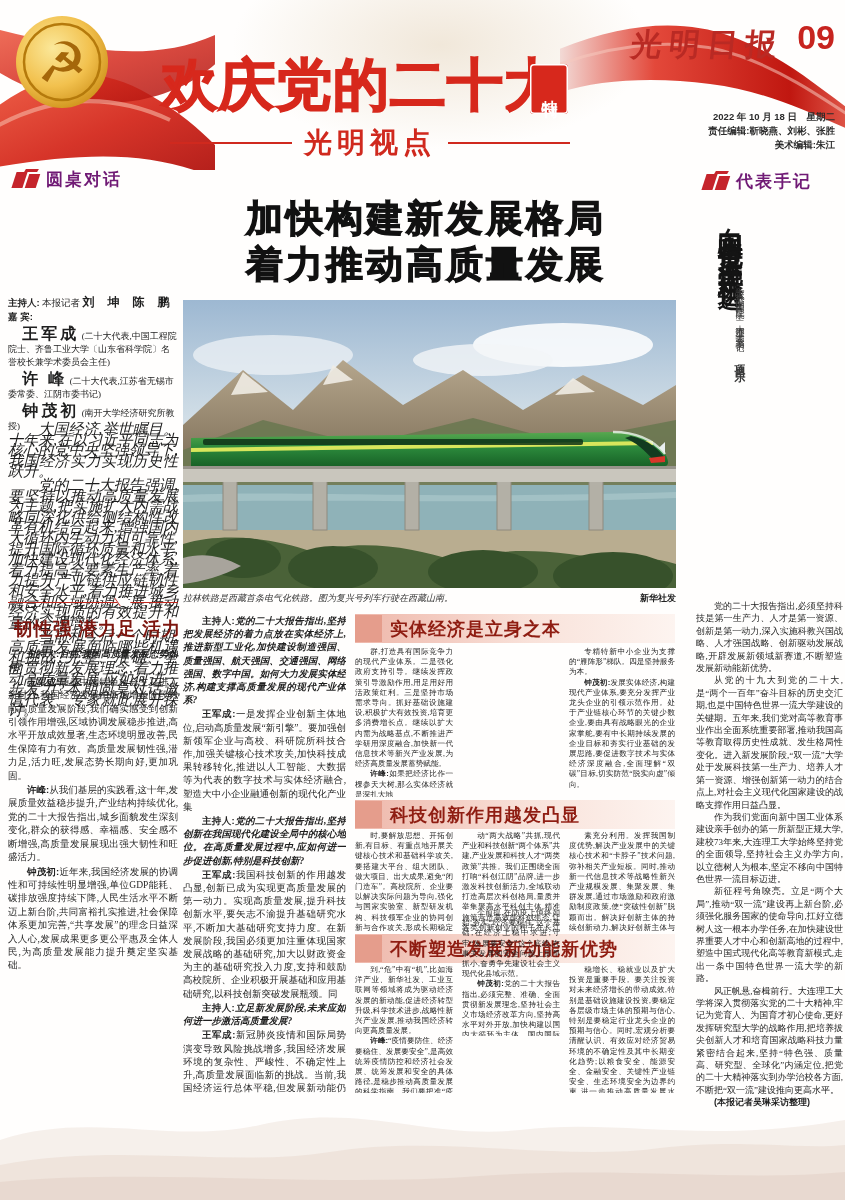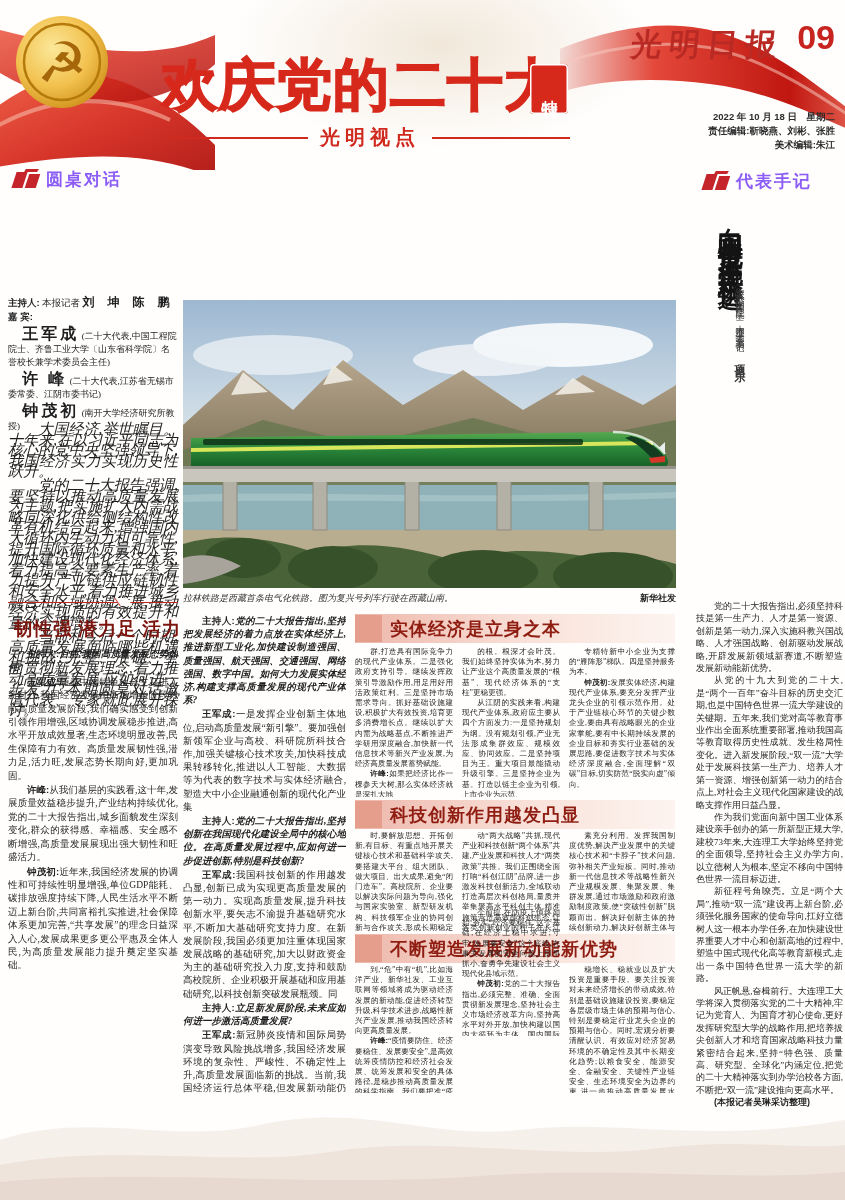--- a/index.html
+++ b/index.html
@@ -20,31 +20,31 @@
     line-height:14px;font-family:"Liberation Sans",sans-serif;}
 
   .banner-title{left:162px;top:48px;font-size:56px;font-weight:900;color:#d7281c;
     letter-spacing:1px;-webkit-text-stroke:1.6px #d7281c;font-family:"Liberation Sans",sans-serif;white-space:nowrap;}
   .tekan{left:530px;top:64px;width:38px;height:50px;background:#d7281c;border-radius:4px;
     box-shadow:inset 0 0 0 1.5px #fff, inset 0 0 0 3px #d7281c;display:flex;align-items:center;justify-content:center;}
   .tekan span{writing-mode:vertical-rl;color:#fff;font-size:16px;font-weight:bold;letter-spacing:2px;
     font-family:"Liberation Sans",sans-serif;}
   .banner-sub{left:170px;top:124px;width:400px;display:flex;align-items:center;gap:12px;}
   .banner-sub .line{flex:1;height:0;border-top:2px solid #d0291e;}
-  .banner-sub .txt{font-size:20px;font-weight:bold;color:#d0291e;letter-spacing:5px;
+  .banner-sub .txt{font-size:28px;font-weight:bold;color:#d0291e;letter-spacing:5px;
     font-family:"Liberation Sans",sans-serif;white-space:nowrap;}
 
   
   .tag{display:flex;align-items:center;gap:6px;}
   .tag .glyph{position:relative;width:26px;height:22px;}
   .tag .glyph i{position:absolute;display:block;background:#c5242b;}
   .tag .glyph i.a{left:0;top:3px;width:11px;height:16px;transform:skewX(-18deg);}
   .tag .glyph i.b{left:11px;top:0;width:13px;height:3px;transform:skewX(-30deg);}
   .tag .glyph i.c{left:13px;top:5px;width:11px;height:14px;transform:skewX(-18deg);}
-  .tag .label{font-size:17px;font-weight:bold;color:#8b5cf6;letter-spacing:2px;
+  .tag .label{font-size:17px;font-weight:bold;color:#701a75;letter-spacing:2px;
     font-family:Liberation Serif, serif;}
   .tag-left{left:14px;top:168px;}
   .tag-right{left:704px;top:170px;}
 
   
   .headline{left:170px;top:196px;width:512px;text-align:center;font-weight:900;color:#111;
     font-size:37px;line-height:46px;letter-spacing:3px;-webkit-text-stroke:1.2px #111;
     font-family:"Liberation Serif",serif;}
 
   
@@ -174,20 +174,24 @@
   </div>
   <div class="abs tag tag-right">
     <span class="glyph">
         <i class="a"></i>
         <i class="b"></i>
         <i class="c"></i>
       </span>
     <span class="label">代表手记</span>
   </div>
 
+  <div class="abs headline">
+    <div>加快构建新发展格局</div>
+    <div>着力推动高质量发展</div>
+  </div>
 
   <div class="abs leftrail host">
     <div class="row">
       <b>主持人:</b>
       <span>本报记者</span>
       <span class="bigname">刘 坤 陈 鹏</span>
     </div>
     <div class="row">
       <b>嘉 宾:</b>
     </div>
@@ -301,24 +305,20 @@
   </div>
 
   <div class="abs midhead" style="top:614px;">
     <span class="sq"></span>
     <span class="t">实体经济是立身之本</span>
   </div>
   <div class="abs midcol mc-a bodytext" style="top:647px;height:150px;">
     <p><span class="lead"></span><span>群,打造具有国际竞争力的现代产业体系。二是强化政府支持引导。继续发挥政策引导激励作用,用足用好用活政策红利。三是坚持市场需求导向。抓好基础设施建设,积极扩大有效投资,培育更多消费增长点。继续以扩大内需为战略基点,不断推进产学研用深度融合,加快新一代信息技术等新兴产业发展,为经济高质量发展蓄势赋能。</span></p>
     <p><span class="lead">许峰:</span><span>如果把经济比作一棵参天大树,那么实体经济就是深扎大地</span></p>
   </div>
-  <div class="abs midcol mc-b bodytext" style="top:647px;height:150px;">
-    <p><span class="lead"></span><span>的根。根深才会叶茂。我们始终坚持实体为本,努力让产业这个高质量发展的“根基”、现代经济体系的“支柱”更稳更强。</span></p>
-    <p><span class="lead"></span><span>从江阴的实践来看,构建现代产业体系,政府应主要从四个方面发力:一是坚持规划为纲。没有规划引领,产业无法形成集群效应、规模效应、协同效应。二是坚持项目为王。重大项目最能撬动升级引擎。三是坚持企业为基。打造以链主企业为引领,上市企业为示范、</span></p>
-  </div>
   <div class="abs midcol mc-c bodytext" style="top:647px;height:150px;">
     <p><span class="lead"></span><span>专精特新中小企业为支撑的“雁阵形”梯队。四是坚持服务为本。</span></p>
     <p><span class="lead">钟茂初:</span><span>发展实体经济,构建现代产业体系,要充分发挥产业龙头企业的引领示范作用。处于产业链核心环节的关键少数企业,要由具有战略眼光的企业家掌舵,要有中长期持续发展的企业目标和夯实行业基础的发展思路,要促进数字技术与实体经济深度融合,全面理解“双碳”目标,切实防范“脱实向虚”倾向。</span></p>
   </div>
 
   <div class="abs midhead" style="top:800px;">
     <span class="sq"></span>
     <span class="t">科技创新作用越发凸显</span>
   </div>
   <div class="abs midcol mc-a bodytext" style="top:831px;height:100px;">

